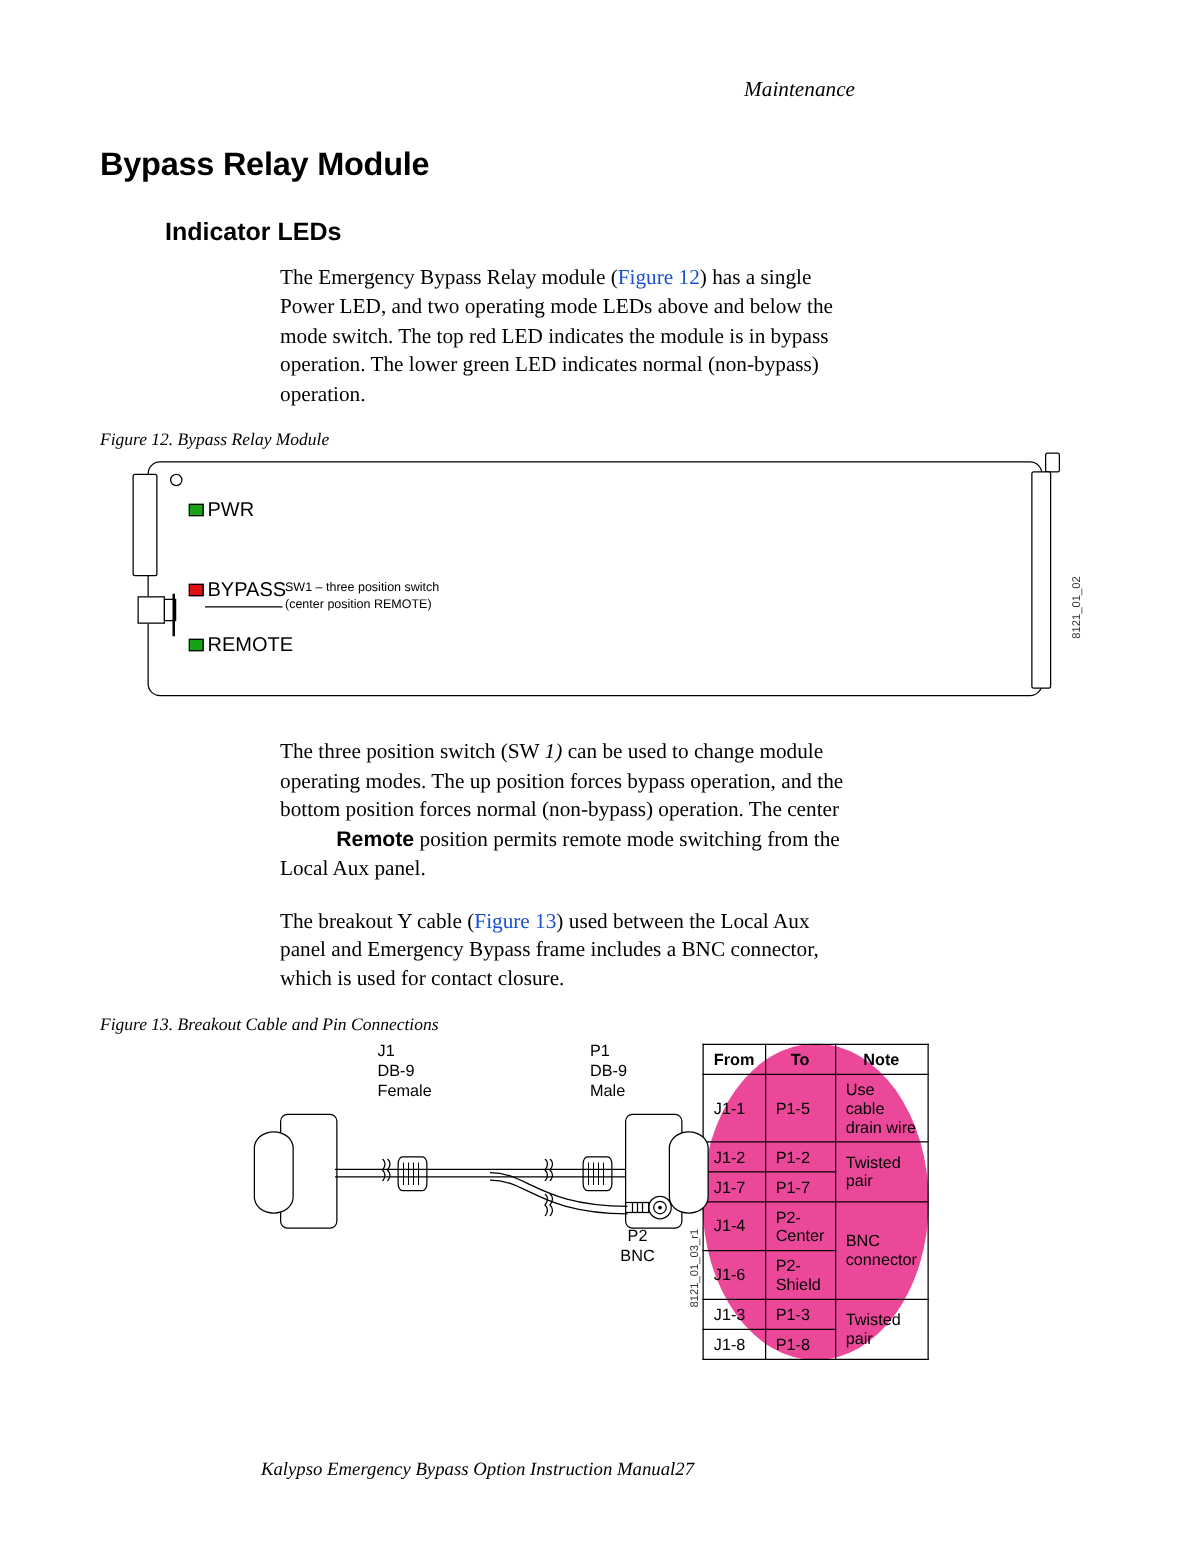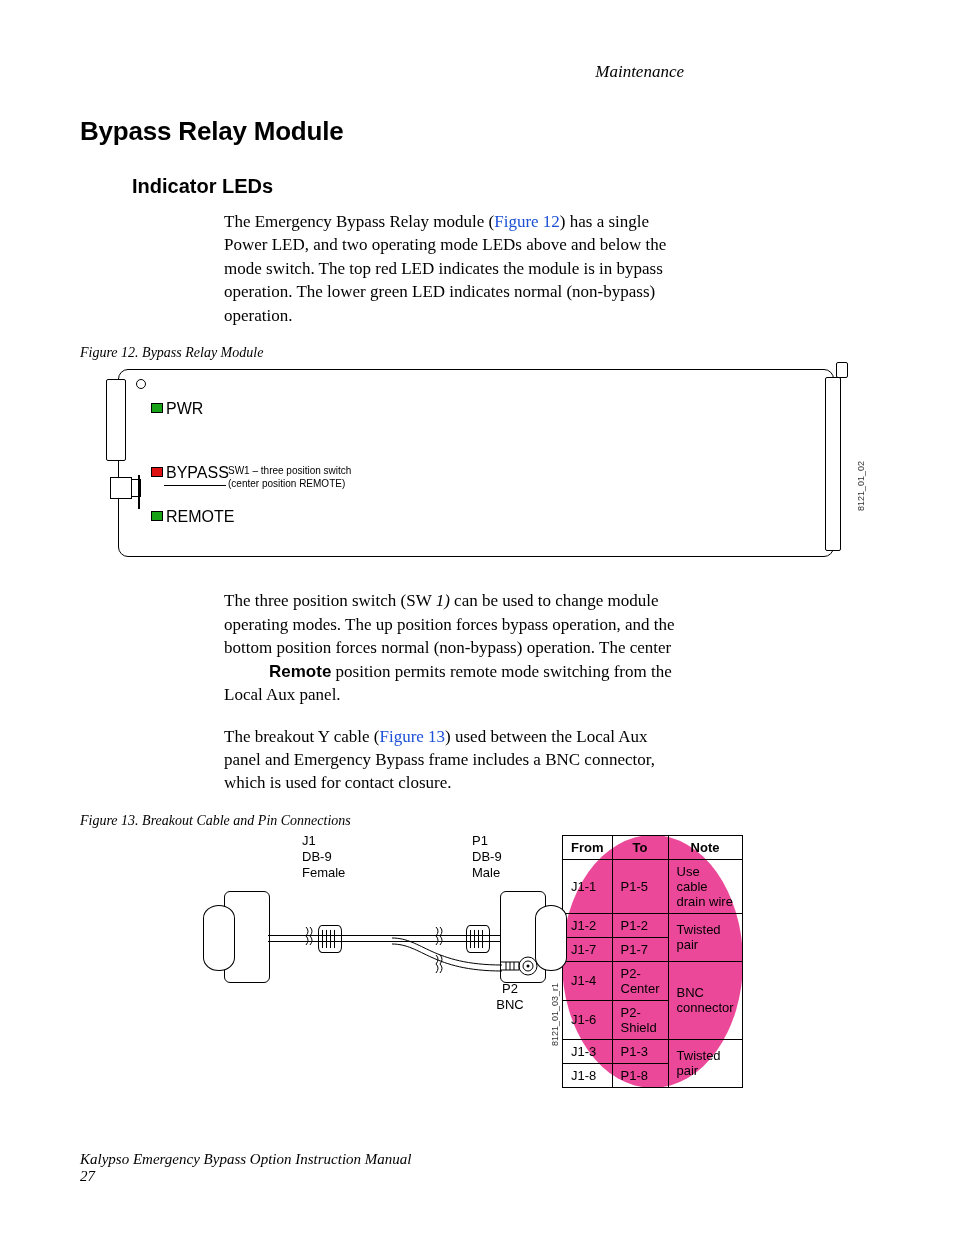--- a/index.html
+++ b/index.html
@@ -262,21 +262,20 @@
 
   .footer {
     position: absolute;
     bottom: 50px;
     left: 80px;
     right: 80px;
     display:flex;
     justify-content:center;
     font-style: italic;
     font-size: 15px;
-    flex-direction: column;
   }
 </style>
 </head>
 <body>
 
 <div class="page">
 
   <div class="running-head">Maintenance</div>
 
   <h1>Bypass Relay Module</h1>

